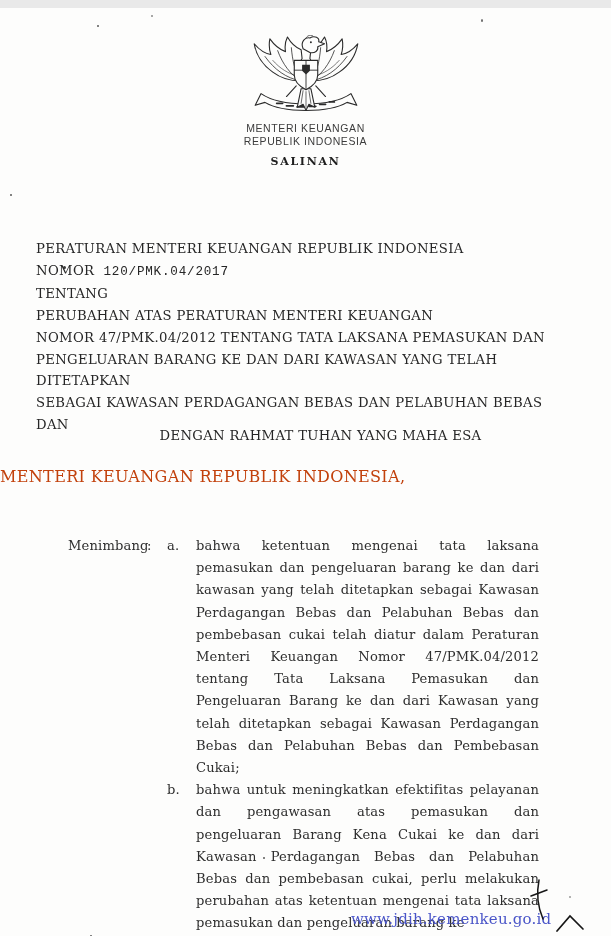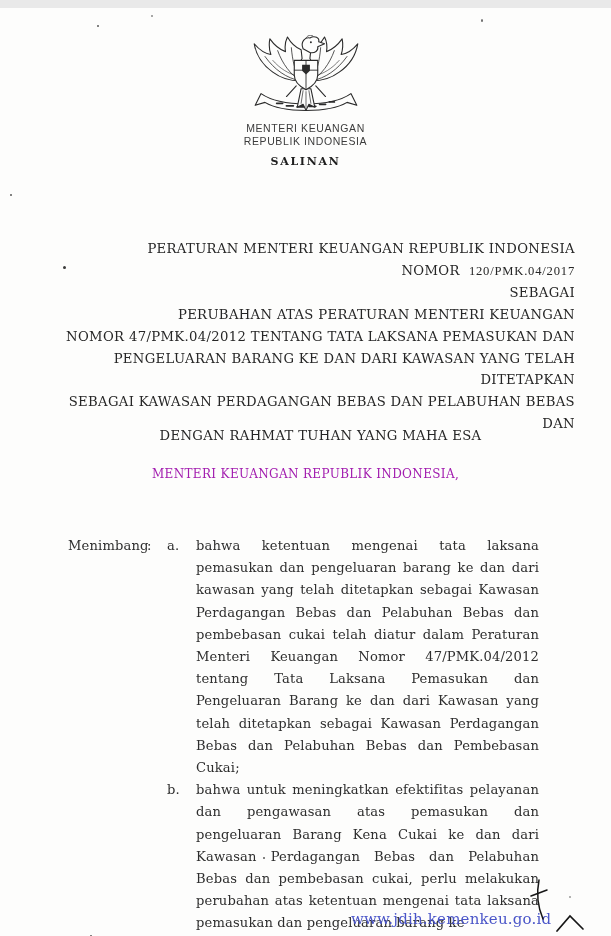--- a/index.html
+++ b/index.html
@@ -26,35 +26,35 @@
     color:#3c3c3c;text-align:center;
   }
   .salinan{
     margin-top:8px;
     font-weight:bold;font-size:11px;letter-spacing:1.7px;
     color:#1f1f1f;
   }
   
   .title-block{
     position:absolute;top:230px;left:36px;right:36px;
-    text-align:right;
+    text-align:left;
     font-size:13.2px;line-height:21.7px;letter-spacing:0.35px;
     color:#262626;
   }
   .nomor-value{
-    font-family:Liberation Serif, serif;
+    font-family:Liberation Mono, monospace;
     font-size:12.6px;letter-spacing:0.8px;
   }
   .invocation{
     position:absolute;top:420px;left:15px;width:100%;text-align:center;
     font-size:13.2px;letter-spacing:0.35px;color:#262626;
   }
   .authority{
-    position:absolute;top:459px;left:0;width:100%;text-align:center;
-    font-size:12px;letter-spacing:0.35px;color:#a21caf;
+    position:absolute;top:459px;left:0;width:100%;
+    font-size:16px;letter-spacing:0.35px;color:#c2410c;
   }
   
   .considerations{
     position:absolute;top:527px;left:68px;right:72px;
     font-size:13.1px;line-height:22.2px;letter-spacing:0.15px;
   }
   .c-row{
     display:grid;
     grid-template-columns:79px 20px 29px 1fr;
     align-items:start;
@@ -149,21 +149,21 @@
     </div>
     <div class="salinan">SALINAN</div>
   </header>
 
   <section class="title-block">
     <div>PERATURAN MENTERI KEUANGAN REPUBLIK INDONESIA</div>
     <div>
       <span>NOMOR</span>&nbsp;
       <span class="nomor-value">120/PMK.04/2017</span>
     </div>
-    <div>SEBAGAI</div>
+    <div>TENTANG</div>
     <div>PERUBAHAN ATAS PERATURAN MENTERI KEUANGAN</div>
     <div>NOMOR 47/PMK.04/2012 TENTANG TATA LAKSANA PEMASUKAN DAN</div>
     <div>PENGELUARAN BARANG KE DAN DARI KAWASAN YANG TELAH DITETAPKAN</div>
     <div>SEBAGAI KAWASAN PERDAGANGAN BEBAS DAN PELABUHAN BEBAS DAN</div>
   </section>
 
   <div class="invocation">DENGAN RAHMAT TUHAN YANG MAHA ESA</div>
   <div class="authority">MENTERI KEUANGAN REPUBLIK INDONESIA,</div>
 
   <section class="considerations">

